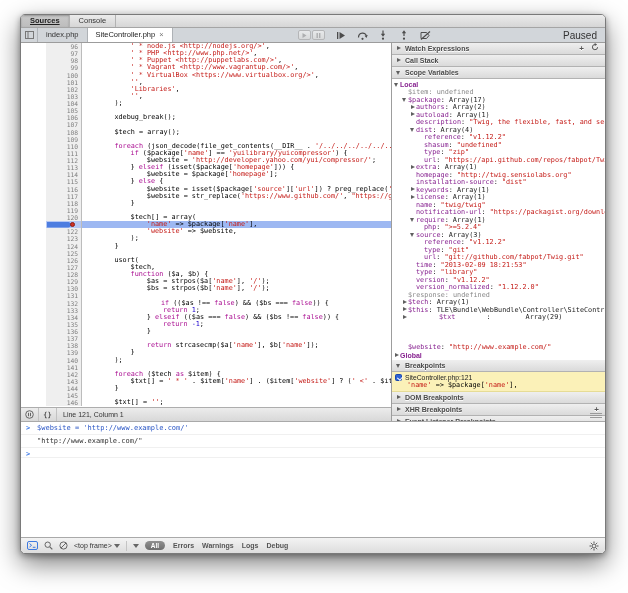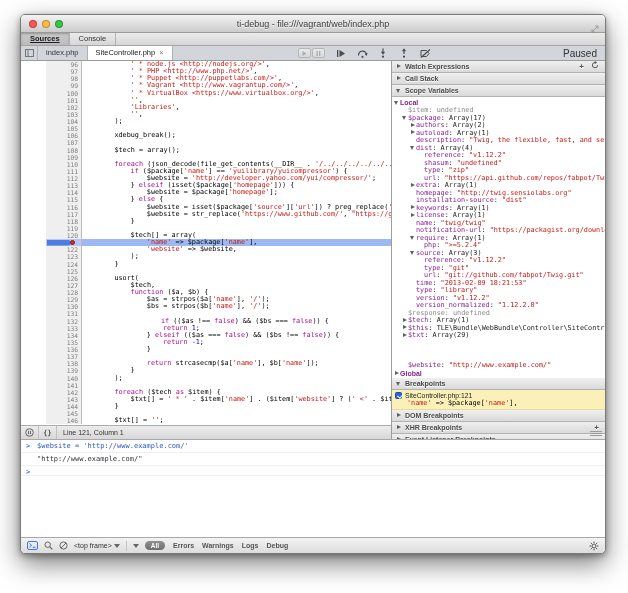--- a/index.html
+++ b/index.html
@@ -119,33 +119,20 @@
   .filter { font-weight:bold; color:#555; }
   .filter.pill { background:linear-gradient(#909090,#6e6e6e); color:#fff; border-radius:7px; padding:1px 6px; font-size:6.5px; }
   .gear { margin-left:auto; }
 </style>
 </head>
 <body>
 
 <div class="stage">
   <div class="win">
 
-    <div class="titlebar">
-      <div class="lights">
-        <span class="light red"></span>
-        <span class="light yellow"></span>
-        <span class="light green"></span>
-      </div>
-      <div class="title-text">ti-debug - file:///vagrant/web/index.php</div>
-      <span class="zoomglyph">
-        <svg width="8" height="8">
-            <path d="M1 7 L7 1 M7 1 H4.2 M7 1 V3.8 M1 7 H3.8 M1 7 V4.2" stroke="#8a8a8a" stroke-width="1" fill="none"></path>
-          </svg>
-      </span>
-    </div>
 
     <div class="maintabs">
       <div class="mtab active">Sources</div>
       <div class="mtab">Console</div>
     </div>
 
     <div class="filetabs">
       <div class="navbtn">
         <svg width="9" height="8">
             <rect x="0.5" y="0.5" width="8" height="7" fill="none" stroke="#777"></rect>
@@ -325,21 +312,21 @@
             <div class="srow" style="padding-left: 26px;"><span class="arr"></span><span class="sname">reference</span><span class="scolon">: </span><span class="sval sval-s">"v1.12.2"</span></div>
             <div class="srow" style="padding-left: 26px;"><span class="arr"></span><span class="sname">type</span><span class="scolon">: </span><span class="sval sval-s">"git"</span></div>
             <div class="srow" style="padding-left: 26px;"><span class="arr"></span><span class="sname">url</span><span class="scolon">: </span><span class="sval sval-s">"git://github.com/fabpot/Twig.git"</span></div>
             <div class="srow" style="padding-left: 18px;"><span class="arr"></span><span class="sname">time</span><span class="scolon">: </span><span class="sval sval-s">"2013-02-09 18:21:53"</span></div>
             <div class="srow" style="padding-left: 18px;"><span class="arr"></span><span class="sname">type</span><span class="scolon">: </span><span class="sval sval-s">"library"</span></div>
             <div class="srow" style="padding-left: 18px;"><span class="arr"></span><span class="sname">version</span><span class="scolon">: </span><span class="sval sval-s">"v1.12.2"</span></div>
             <div class="srow" style="padding-left: 18px;"><span class="arr"></span><span class="sname">version_normalized</span><span class="scolon">: </span><span class="sval sval-s">"1.12.2.0"</span></div>
             <div class="srow sundef" style="padding-left: 10px;"><span class="arr"></span><span class="sname">$response</span><span class="scolon">: </span><span class="sval sval-u">undefined</span></div>
             <div class="srow" style="padding-left: 10px;"><span class="arr tri-r"></span><span class="sname">$tech</span><span class="scolon">: </span><span class="sval sval-a">Array(1)</span></div>
             <div class="srow" style="padding-left: 10px;"><span class="arr tri-r"></span><span class="sname">$this</span><span class="scolon">: </span><span class="sval sval-o">TLE\Bundle\WebBundle\Controller\SiteController</span></div>
-            <div class="srow" style="padding-left: 10px;"><span class="arr tri-r"></span><span class="sname">$txt</span><span class="scolon">: </span><span class="sval sval-a">Array(29)</span></div>
+            <div class="srow" style="padding-left: 10px; gap: 31px;"><span class="arr tri-r"></span><span class="sname">$txt</span><span class="scolon">: </span><span class="sval sval-a">Array(29)</span></div>
             <div class="srow" style="padding-left: 10px; margin-top: 22px;"><span class="arr"></span><span class="sname">$website</span><span class="scolon">: </span><span class="sval sval-s">"http://www.example.com/"</span></div>
             <div class="srow shdr" style="padding-left: 2px;"><span class="arr tri-r"></span><span class="sname">Global</span></div>
           </div>
 
         <div class="sbh">
           <span class="arr tri-d"></span>
           <span>Breakpoints</span>
         </div>
         <div class="bpentry">
           <div class="bpline1">

